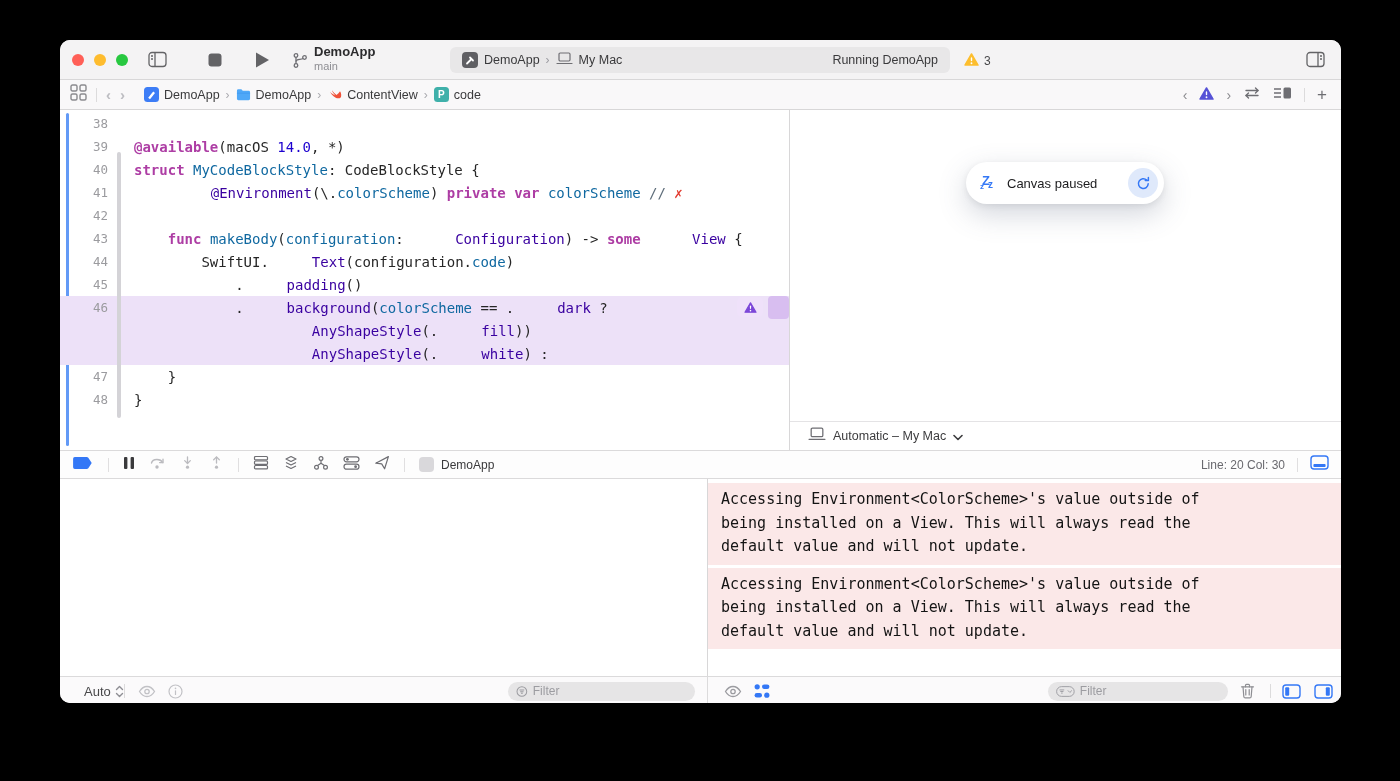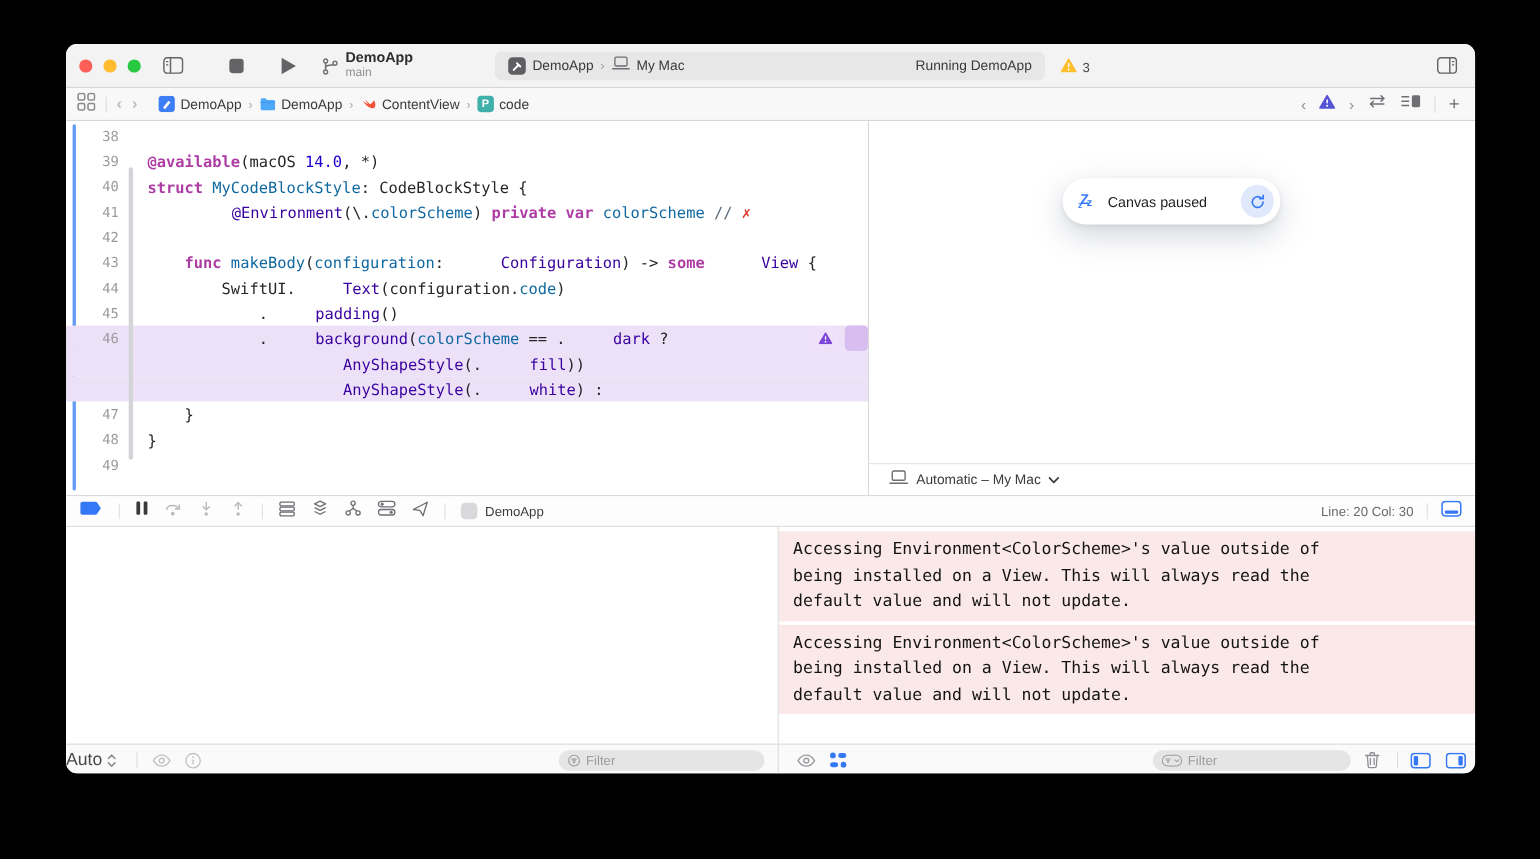--- a/index.html
+++ b/index.html
@@ -91,21 +91,21 @@
   
   .debug-content { display:flex; height:197px; flex:none; }
   .console-pane { width:647px; background:#fff; }
   .issues-pane { width:633px; background:#fff; padding-top:4px; overflow:hidden; }
   .issue-block { background:#FBE8E8; margin-bottom:3px; padding:5px 13px 6px; cursor:default; }
   .issue-text { width:505px; font-family:"DejaVu Sans Mono","Liberation Mono",monospace; font-size:15px; line-height:23.5px; color:#141414; }
 
   
   .bottombar { position:relative; height:28px; flex:none; background:#FBFAFB; border-top:1px solid #DBDADB; }
   .bb-item { position:absolute; top:0; height:28px; display:flex; align-items:center; }
-  .auto-group { left:0; gap:4px; font-size:16px; color:#48484A; }
+  .auto-group { left:24px; gap:4px; font-size:13px; color:#48484A; }
   .bb-div { position:absolute; top:7px; width:1px; height:14px; background:#DCDBDC; }
   .filter-field { background:#E6E5E6; border-radius:10px; height:19px; display:flex; align-items:center; padding:0 8px; gap:5px; }
   .filter-field input { border:none; outline:none; background:transparent; font-size:12px; color:#3A3A3C; width:100%;
                         font-family:"Liberation Sans","DejaVu Sans",sans-serif; }
   .filter-field input::placeholder { color:#9C9CA1; }
 </style>
 </head>
 <body>
 
 <div class="stage">
@@ -282,21 +282,20 @@
             <div class="code-row"><span class="gutter-num">45</span><span class="code-text"><span class="tok-pl">            .</span><span class="tok-type">padding</span><span class="tok-pl">()</span></span></div>
             <div class="code-row hl"><span class="gutter-num">46</span><span class="code-text"><span class="tok-pl">            .</span><span class="tok-type">background</span><span class="tok-pl">(</span><span class="tok-teal">colorScheme</span><span class="tok-pl"> == .</span><span class="tok-type">dark</span><span class="tok-pl"> ?</span></span><span class="line-strip"></span><span class="line-badge"><svg width="13" height="11" viewBox="0 0 16 14">
                   <path d="M8 1 L15 13 H1 Z" fill="#7C47D8" stroke="#7C47D8" stroke-width="1.6" stroke-linejoin="round"></path>
                   <rect x="7.25" y="4.6" width="1.5" height="4.2" rx="0.75" fill="#fff"></rect>
                   <circle cx="8" cy="11" r="1" fill="#fff"></circle>
                 </svg></span></div>
             <div class="code-row hl"><span class="gutter-num"></span><span class="code-text"><span class="tok-pl">                </span><span class="tok-type">AnyShapeStyle</span><span class="tok-pl">(.</span><span class="tok-type">fill</span><span class="tok-pl">))</span></span></div>
             <div class="code-row hl"><span class="gutter-num"></span><span class="code-text"><span class="tok-pl">                </span><span class="tok-type">AnyShapeStyle</span><span class="tok-pl">(.</span><span class="tok-type">white</span><span class="tok-pl">) :</span></span></div>
             <div class="code-row"><span class="gutter-num">47</span><span class="code-text"><span class="tok-pl">    }</span></span></div>
             <div class="code-row"><span class="gutter-num">48</span><span class="code-text"><span class="tok-pl">}</span></span></div>
-            <div class="code-row"><span class="gutter-num">49</span><span class="code-text"></span></div>
           </div>
         <div class="diff-strip"></div>
       </div>
       <div class="vdivider"></div>
       <div class="canvas">
         <div class="paused-pill">
           <span class="zz-icon">
               <span class="z1">Z</span>
               <span class="z2">z</span>
               <span class="z3">z</span>

